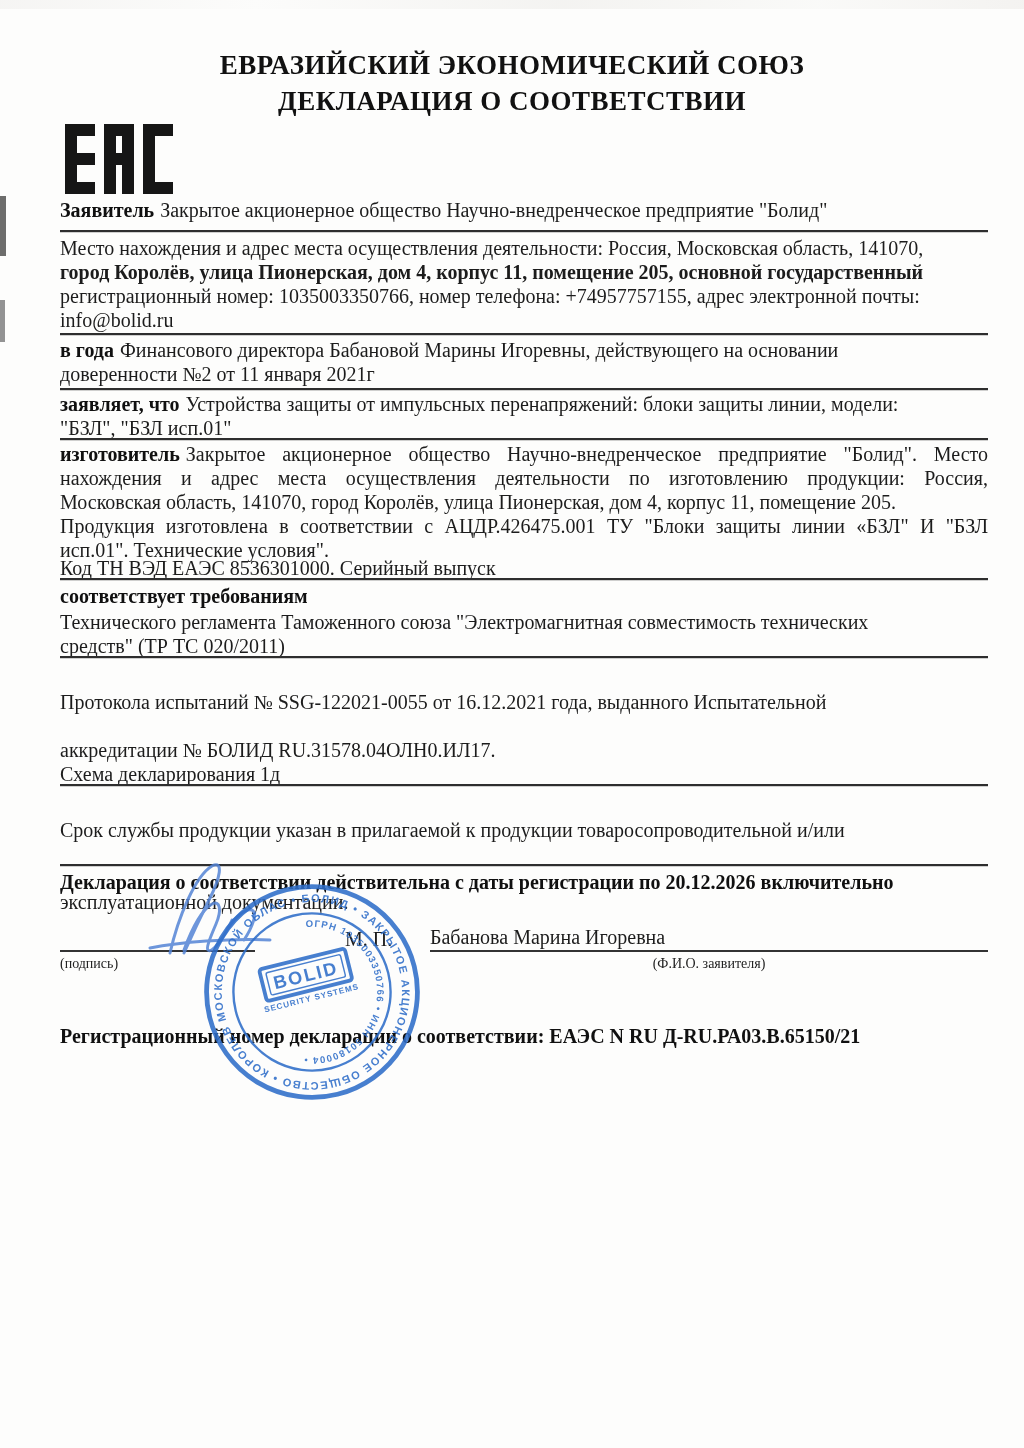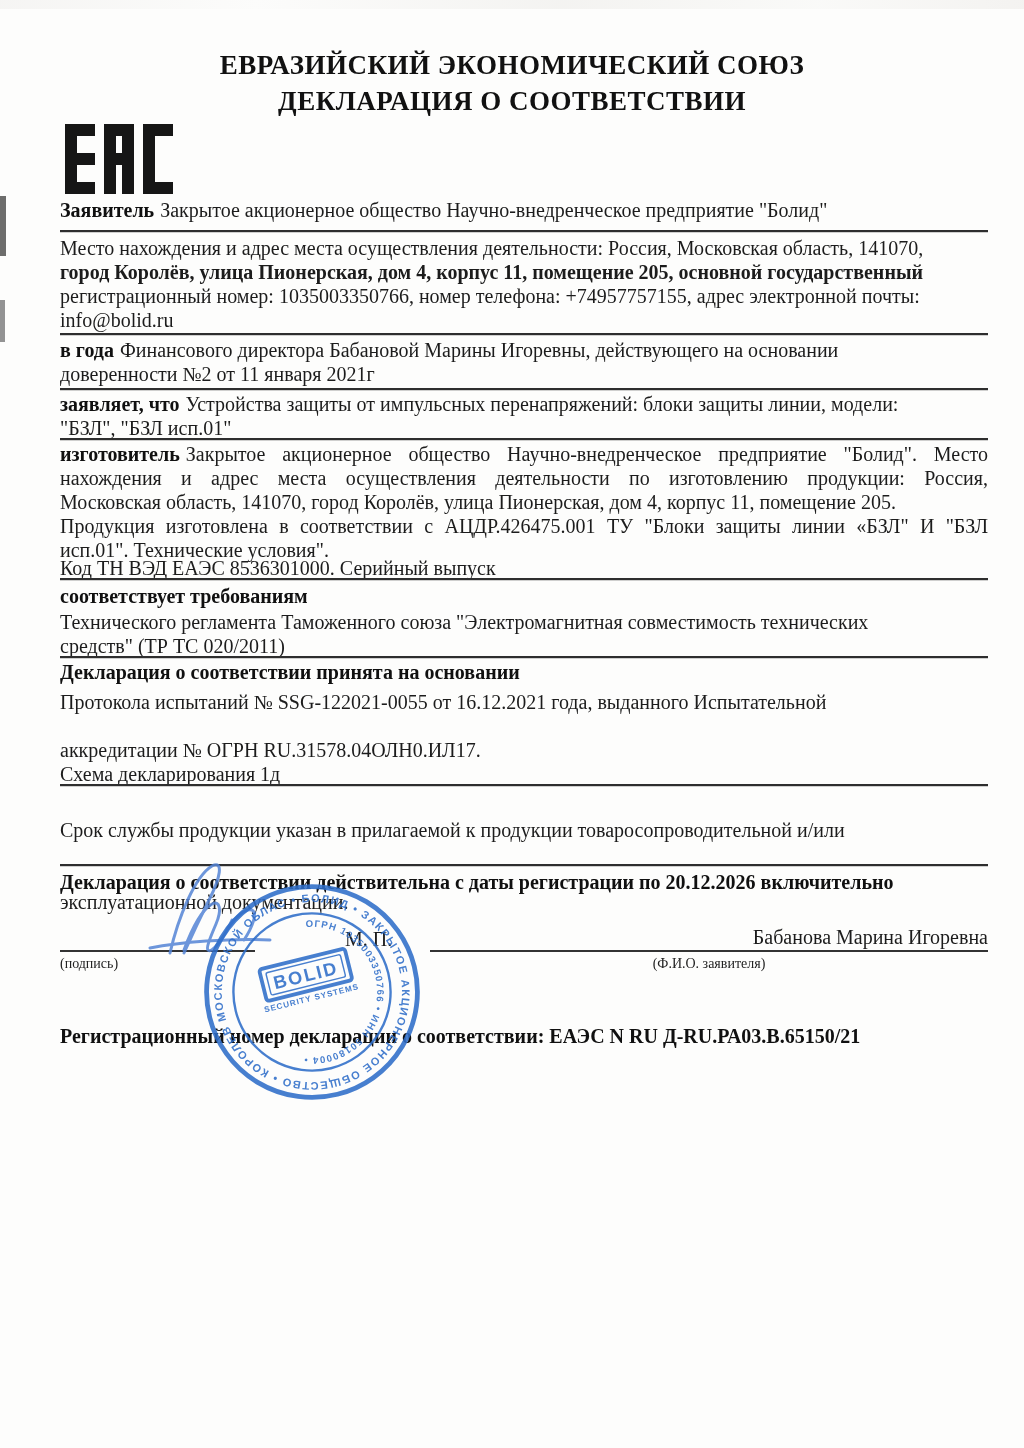--- a/index.html
+++ b/index.html
@@ -90,36 +90,35 @@
   <div class="abs line jst" style="top:514px;">Продукция изготовлена в соответствии с АЦДР.426475.001 ТУ "Блоки защиты линии «БЗЛ" И "БЗЛ</div>
   <div class="abs line" style="top:538px;">исп.01". Технические условия".</div>
   <div class="abs line" style="top:556px;">Код ТН ВЭД ЕАЭС 8536301000. Серийный выпуск</div>
   <div class="abs rule" style="top:578px;"></div>
 
   <div class="abs line heading" style="top:584px;">соответствует требованиям</div>
   <div class="abs line" style="top:610px;">Технического регламента Таможенного союза "Электромагнитная совместимость технических</div>
   <div class="abs line" style="top:634px;">средств" (ТР ТС 020/2011)</div>
   <div class="abs rule" style="top:656px;"></div>
 
-  <div class="abs line heading" style="top:660px;">Декларация о соответствии принята на основании</div>
   <div class="abs line" style="top:690px;">Протокола испытаний № SSG-122021-0055  от 16.12.2021 года, выданного Испытательной</div>
-  <div class="abs line" style="top:738px;">аккредитации № ОГРН RU.31578.04ОЛН0.ИЛ17.</div>
+  <div class="abs line" style="top:738px;">аккредитации № БОЛИД RU.31578.04ОЛН0.ИЛ17.</div>
   <div class="abs line" style="top:762px;">Схема декларирования 1д</div>
   <div class="abs rule" style="top:784px;"></div>
 
   <div class="abs line" style="top:818px;">Срок службы продукции указан в прилагаемой к продукции товаросопроводительной и/или</div>
   <div class="abs line" style="top:890px;">эксплуатационной  документации.</div>
   <div class="abs rule" style="top:864px;"></div>
 
   <div class="abs line heading" style="top:870px;">Декларация о соответствии  действительна с даты регистрации по 20.12.2026 включительно</div>
 
   <div class="abs sigline" style="left:60px;top:950px;width:195px;"></div>
   <div class="abs small" style="left:60px;top:956px;width:195px;text-align:left;">(подпись)</div>
   <div class="abs" style="left:345px;top:928px;font-size:20px;">М. П.</div>
-  <div class="abs" style="left:430px;top:926px;width:558px;text-align:right;font-size:20px;">Бабанова Марина Игоревна</div>
+  <div class="abs" style="left:430px;top:926px;width:558px;text-align:left;font-size:20px;">Бабанова Марина Игоревна</div>
   <div class="abs sigline" style="left:430px;top:950px;width:558px;"></div>
   <div class="abs small" style="left:430px;top:956px;width:558px;text-align:center;">(Ф.И.О. заявителя)</div>
 
   <div class="abs line heading" style="top:1024px;">
     <span>Регистрационный номер декларации о соответствии:</span>
     <span>ЕАЭС N RU Д-RU.РА03.В.65150/21</span>
   </div>
 
   <div class="abs sign-svg" style="left:140px;top:858px;">
     <svg width="210" height="110" viewBox="0 0 210 110" xmlns="http://www.w3.org/2000/svg">

